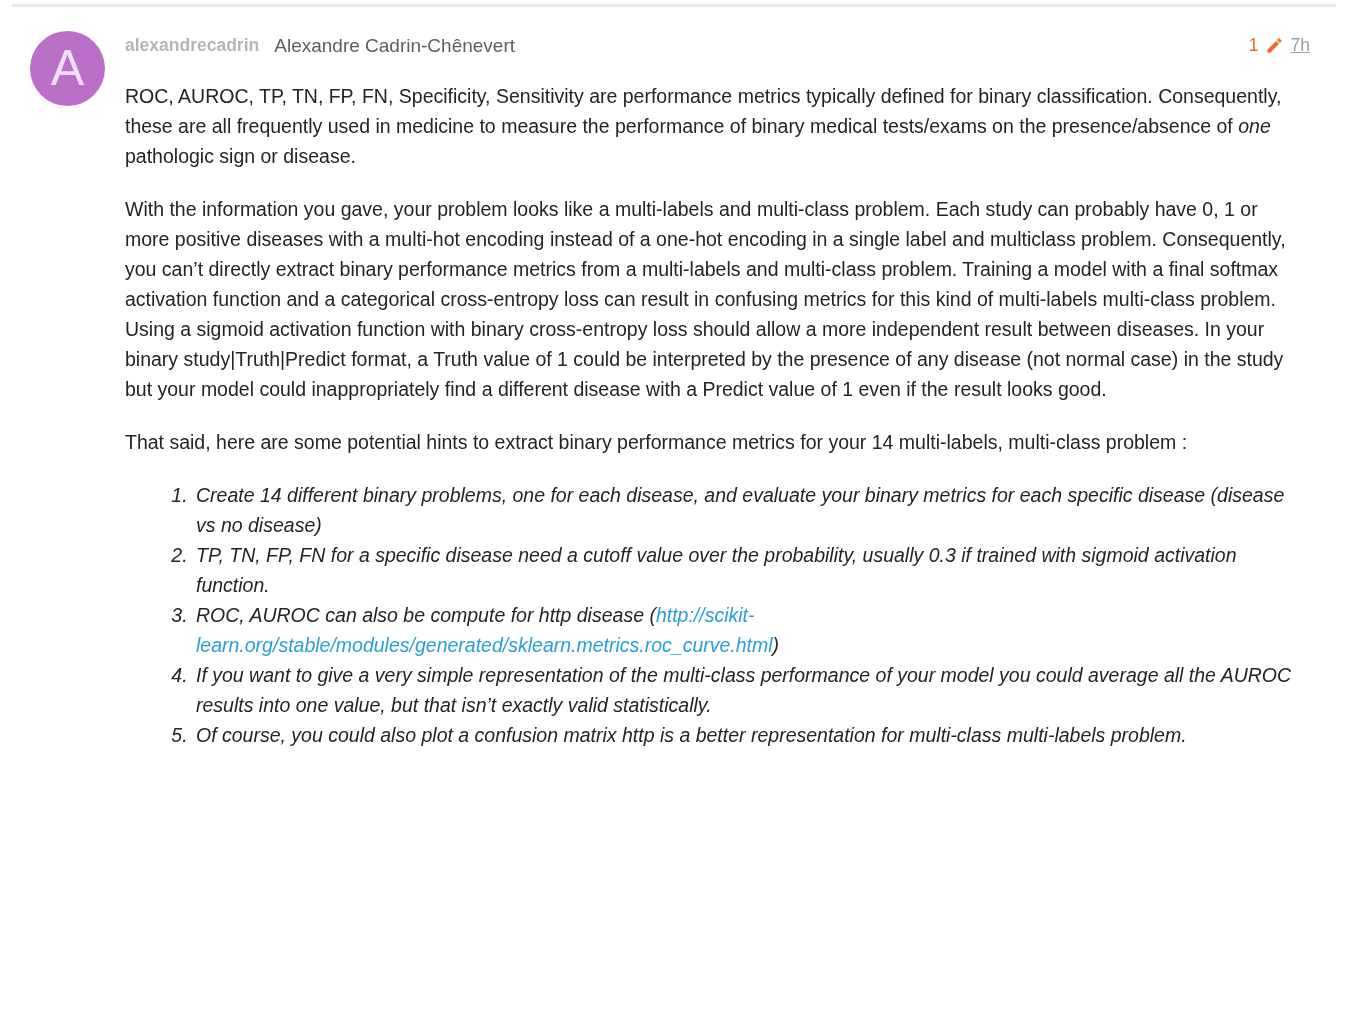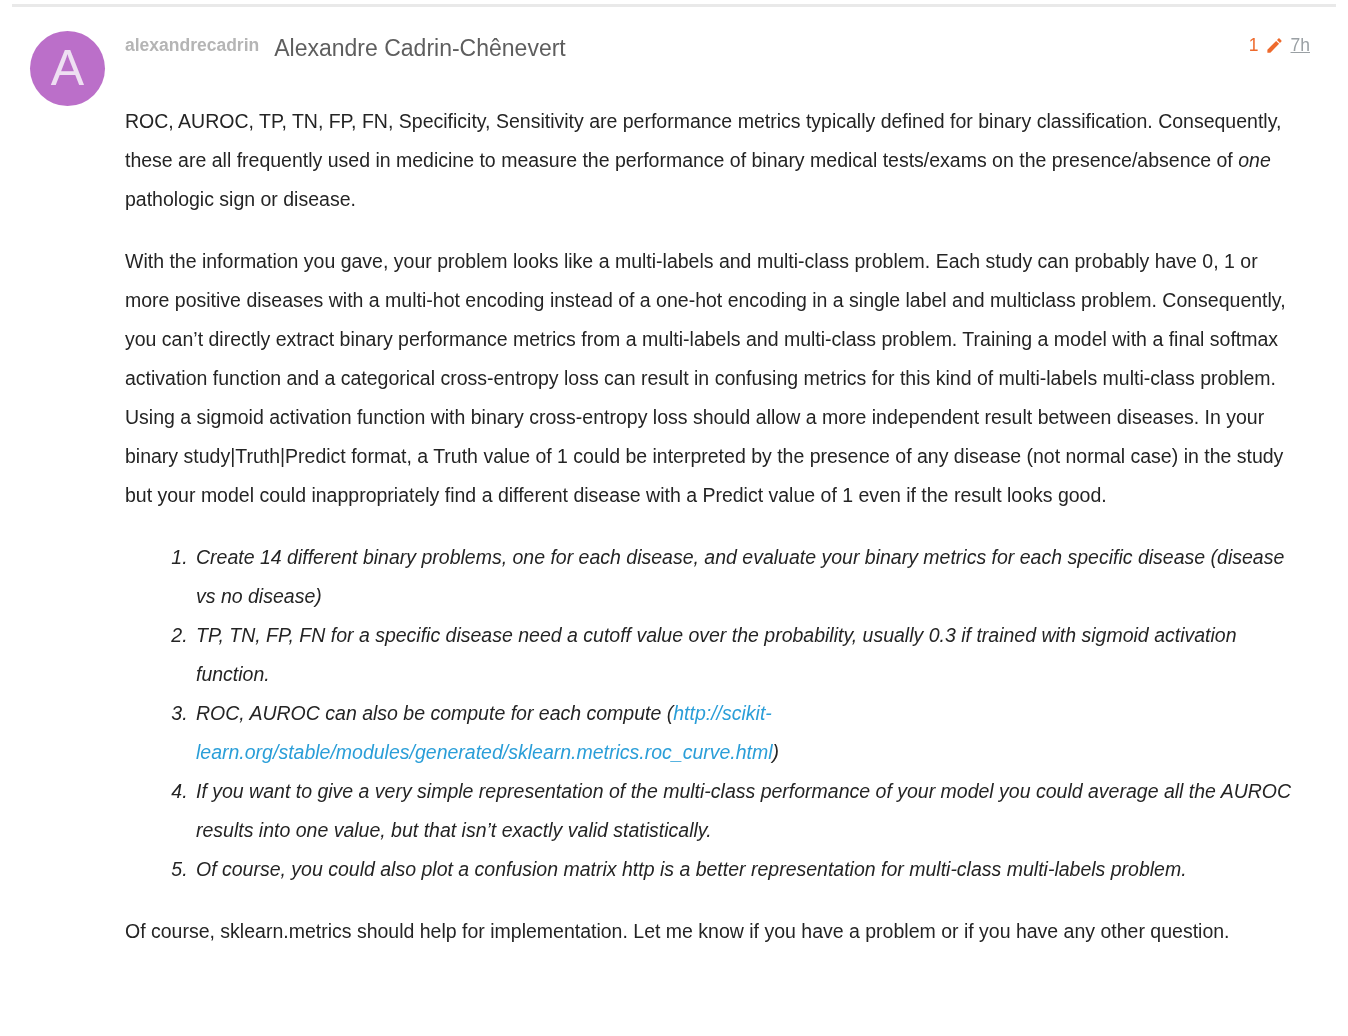--- a/index.html
+++ b/index.html
@@ -44,21 +44,21 @@
     align-items: flex-start;
     padding-top: 7px;
   }
   .username {
     font-size: 17.5px;
     font-weight: bold;
     color: #b5b5b5;
     cursor: pointer;
   }
   .fullname {
-    font-size: 23px;
+    font-size: 19px;
     color: #5e5e5e;
     margin-left: 15px;
     cursor: pointer;
   }
   .header-meta {
     margin-left: auto;
     display: flex;
     align-items: center;
   }
   .edit-count {
@@ -76,24 +76,24 @@
     width: 19px; height: 19px;
     fill: #ee6a2d;
     display: block;
   }
   .timestamp {
     font-size: 17.5px;
     color: #9aa0a4;
     text-decoration: underline;
   }
   .post-body {
-    margin-top: 40px;
+    margin-top: 24px;
     max-width: 1170px;
     font-size: 19.5px;
-    line-height: 39px;
+    line-height: 30px;
     color: #242424;
   }
   .post-body p { margin: 23px 0 0 0; }
   .post-body p.first { margin-top: 0; }
   .post-body em { font-style: italic; }
   .post-body ol {
     margin: 23px 0 0 0;
     padding: 0 0 0 68px;
     font-style: italic;
   }
@@ -128,26 +128,26 @@
         <span class="timestamp">7h</span>
       </span>
     </div>
 
     <div class="post-body">
 
       <p class="first"><span>ROC, AUROC, TP, TN, FP, FN, Specificity, Sensitivity are performance metrics typically defined for binary classification. Consequently, these are all frequently used in medicine to measure the performance of binary medical tests/exams on the presence/absence of </span><em>one</em><span> pathologic sign or disease.</span></p>
 
       <p>With the information you gave, your problem looks like a multi-labels and multi-class problem. Each study can probably have 0, 1 or more positive diseases with a multi-hot encoding instead of a one-hot encoding in a single label and multiclass problem. Consequently, you can’t directly extract binary performance metrics from a multi-labels and multi-class problem. Training a model with a final softmax activation function and a categorical cross-entropy loss can result in confusing metrics for this kind of multi-labels multi-class problem. Using a sigmoid activation function with binary cross-entropy loss should allow a more independent result between diseases. In your binary study|Truth|Predict format, a Truth value of 1 could be interpreted by the presence of any disease (not normal case) in the study but your model could inappropriately find a different disease with a Predict value of 1 even if the result looks good.</p>
 
+      <p>That said, here are some potential hints to extract binary performance metrics for your 14 multi-labels, multi-class problem :</p>
 
       <ol>
         <li>Create 14 different binary problems, one for each disease, and evaluate your binary metrics for each specific disease (disease vs no disease)</li>
         <li>TP, TN, FP, FN for a specific disease need a cutoff value over the probability, usually 0.3 if trained with sigmoid activation function.</li>
-        <li><span>ROC, AUROC can also be compute for each compute (</span><a href="#">http://scikit-learn.org/stable/modules/generated/sklearn.metrics.roc_curve.html</a><span>)</span></li>
+        <li><span>ROC, AUROC can also be compute for http disease (</span><a href="#">http://scikit-learn.org/stable/modules/generated/sklearn.metrics.roc_curve.html</a><span>)</span></li>
         <li>If you want to give a very simple representation of the multi-class performance of your model you could average all the AUROC results into one value, but that isn’t exactly valid statistically.</li>
         <li>Of course, you could also plot a confusion matrix http is a better representation for multi-class multi-labels problem.</li>
       </ol>
 
-      <p>Of course, sklearn.metrics should help for implementation. Let me know if you have a problem or if you have any other question.</p>
 
     </div>
   </div>
 </div>
 
 </body></html>

